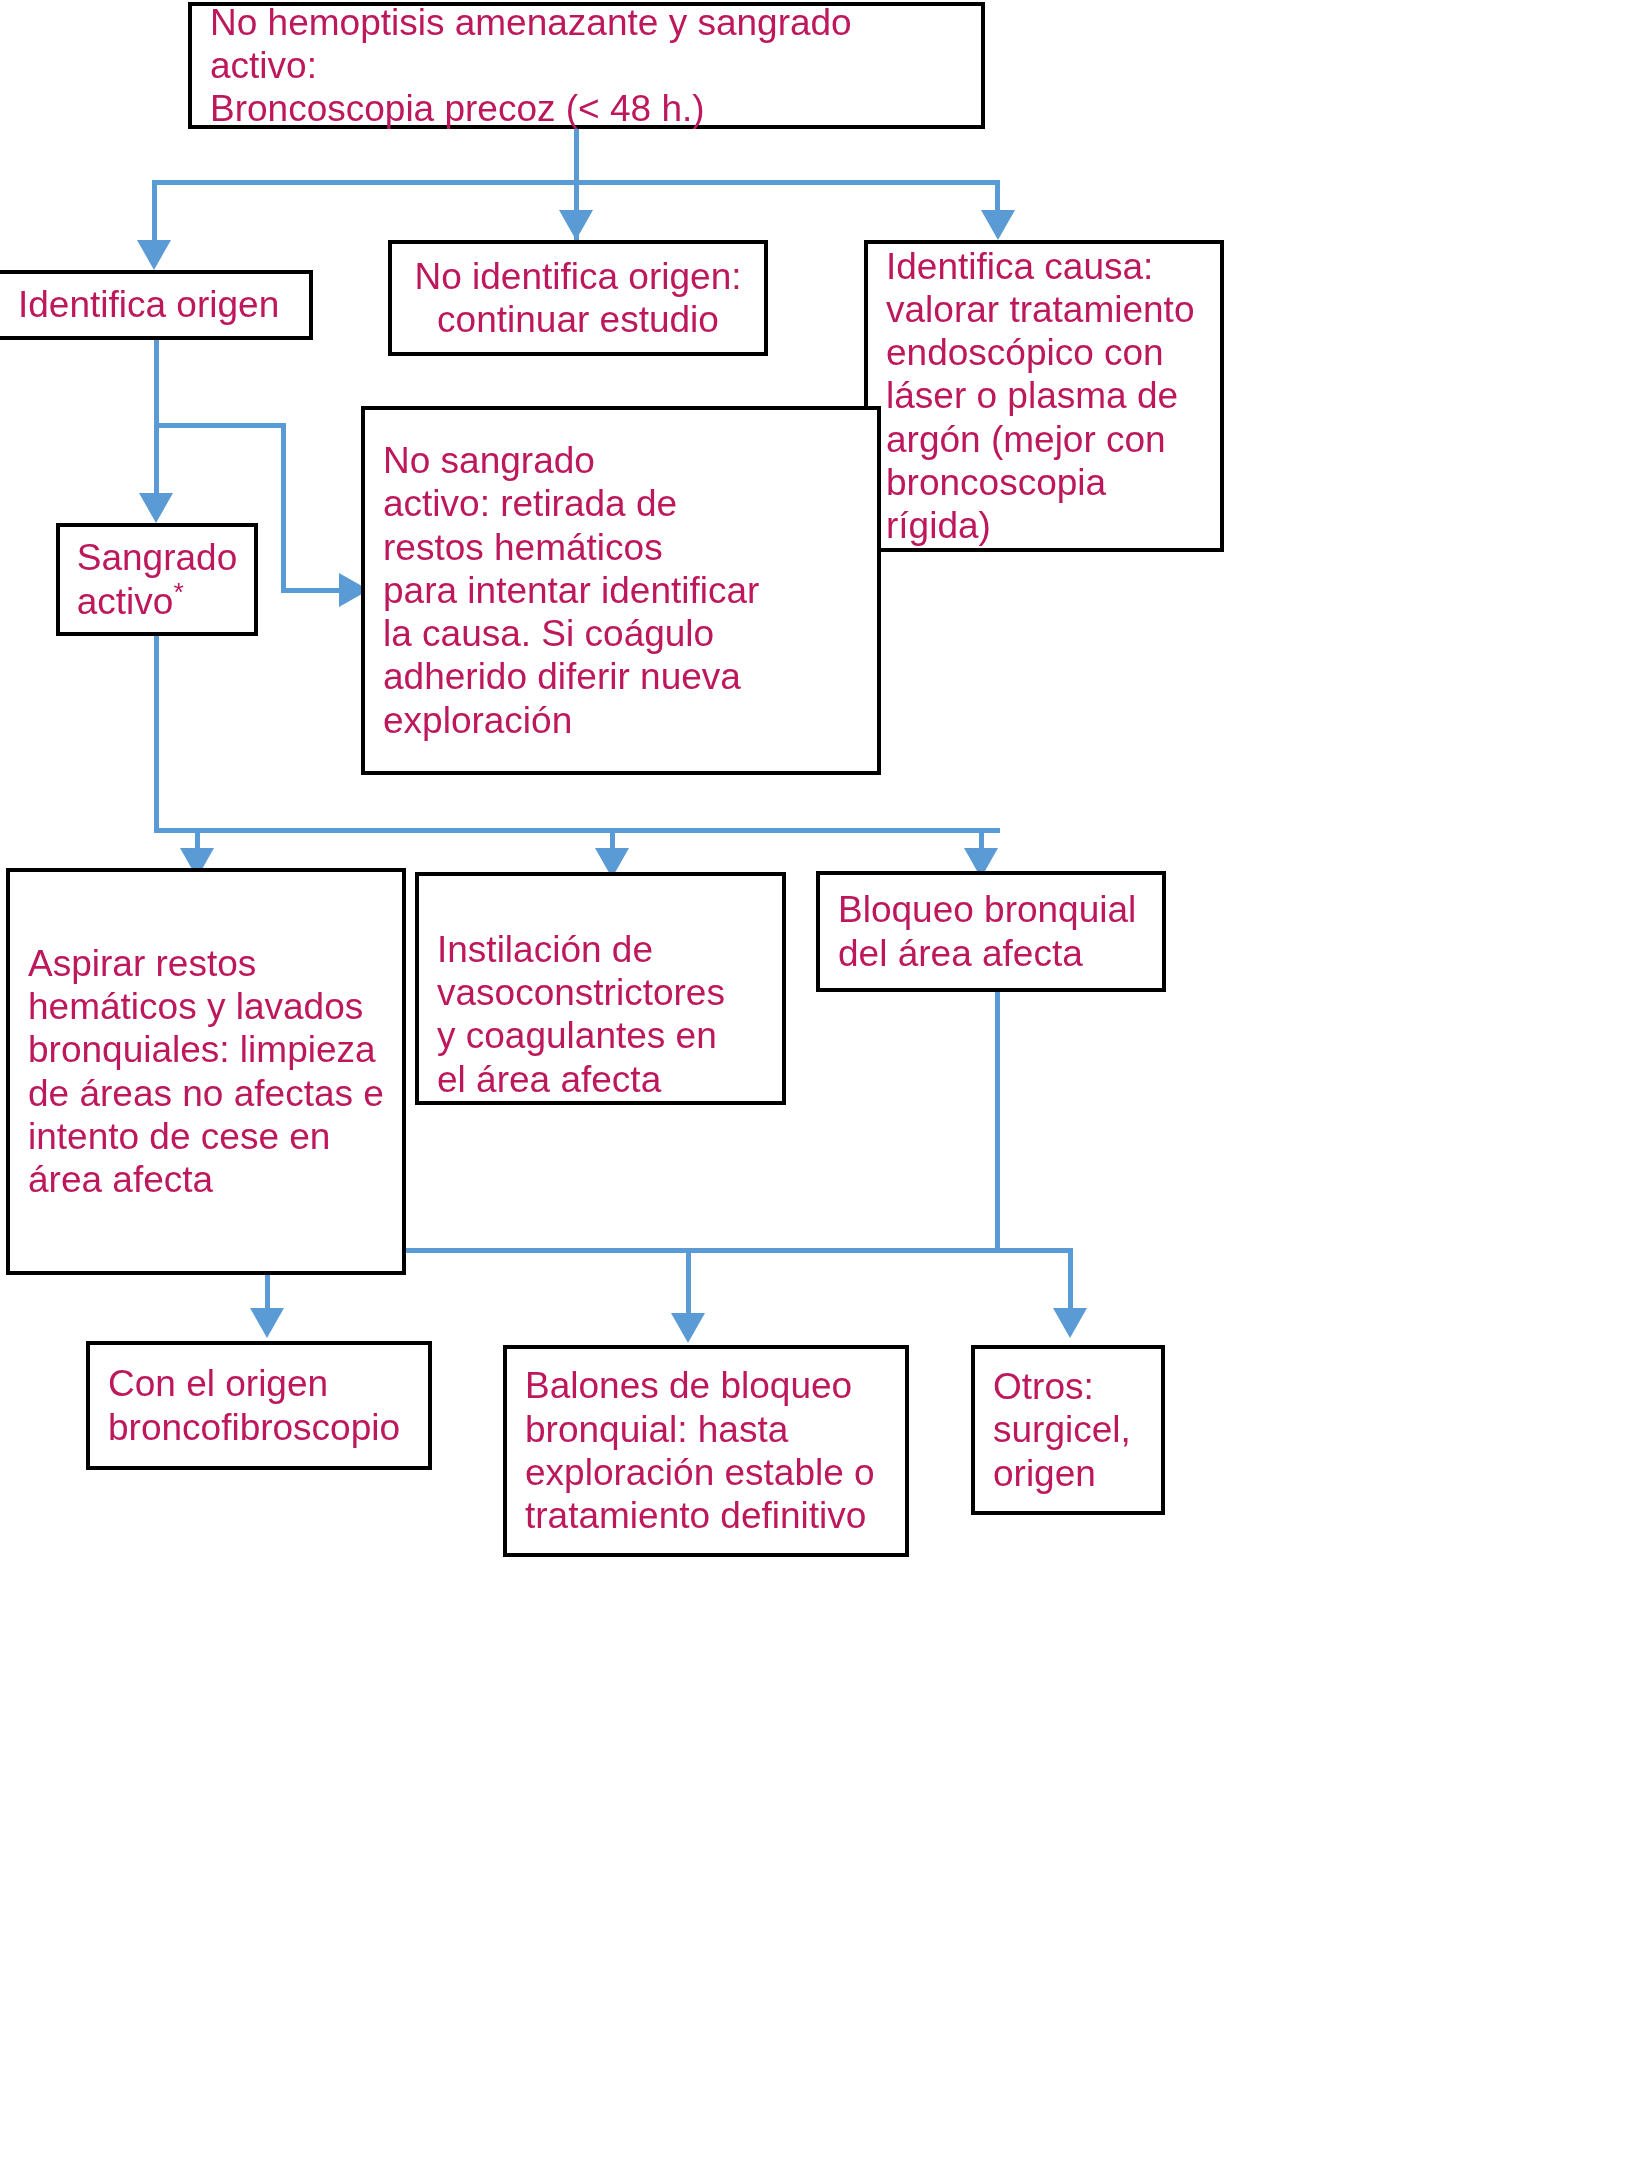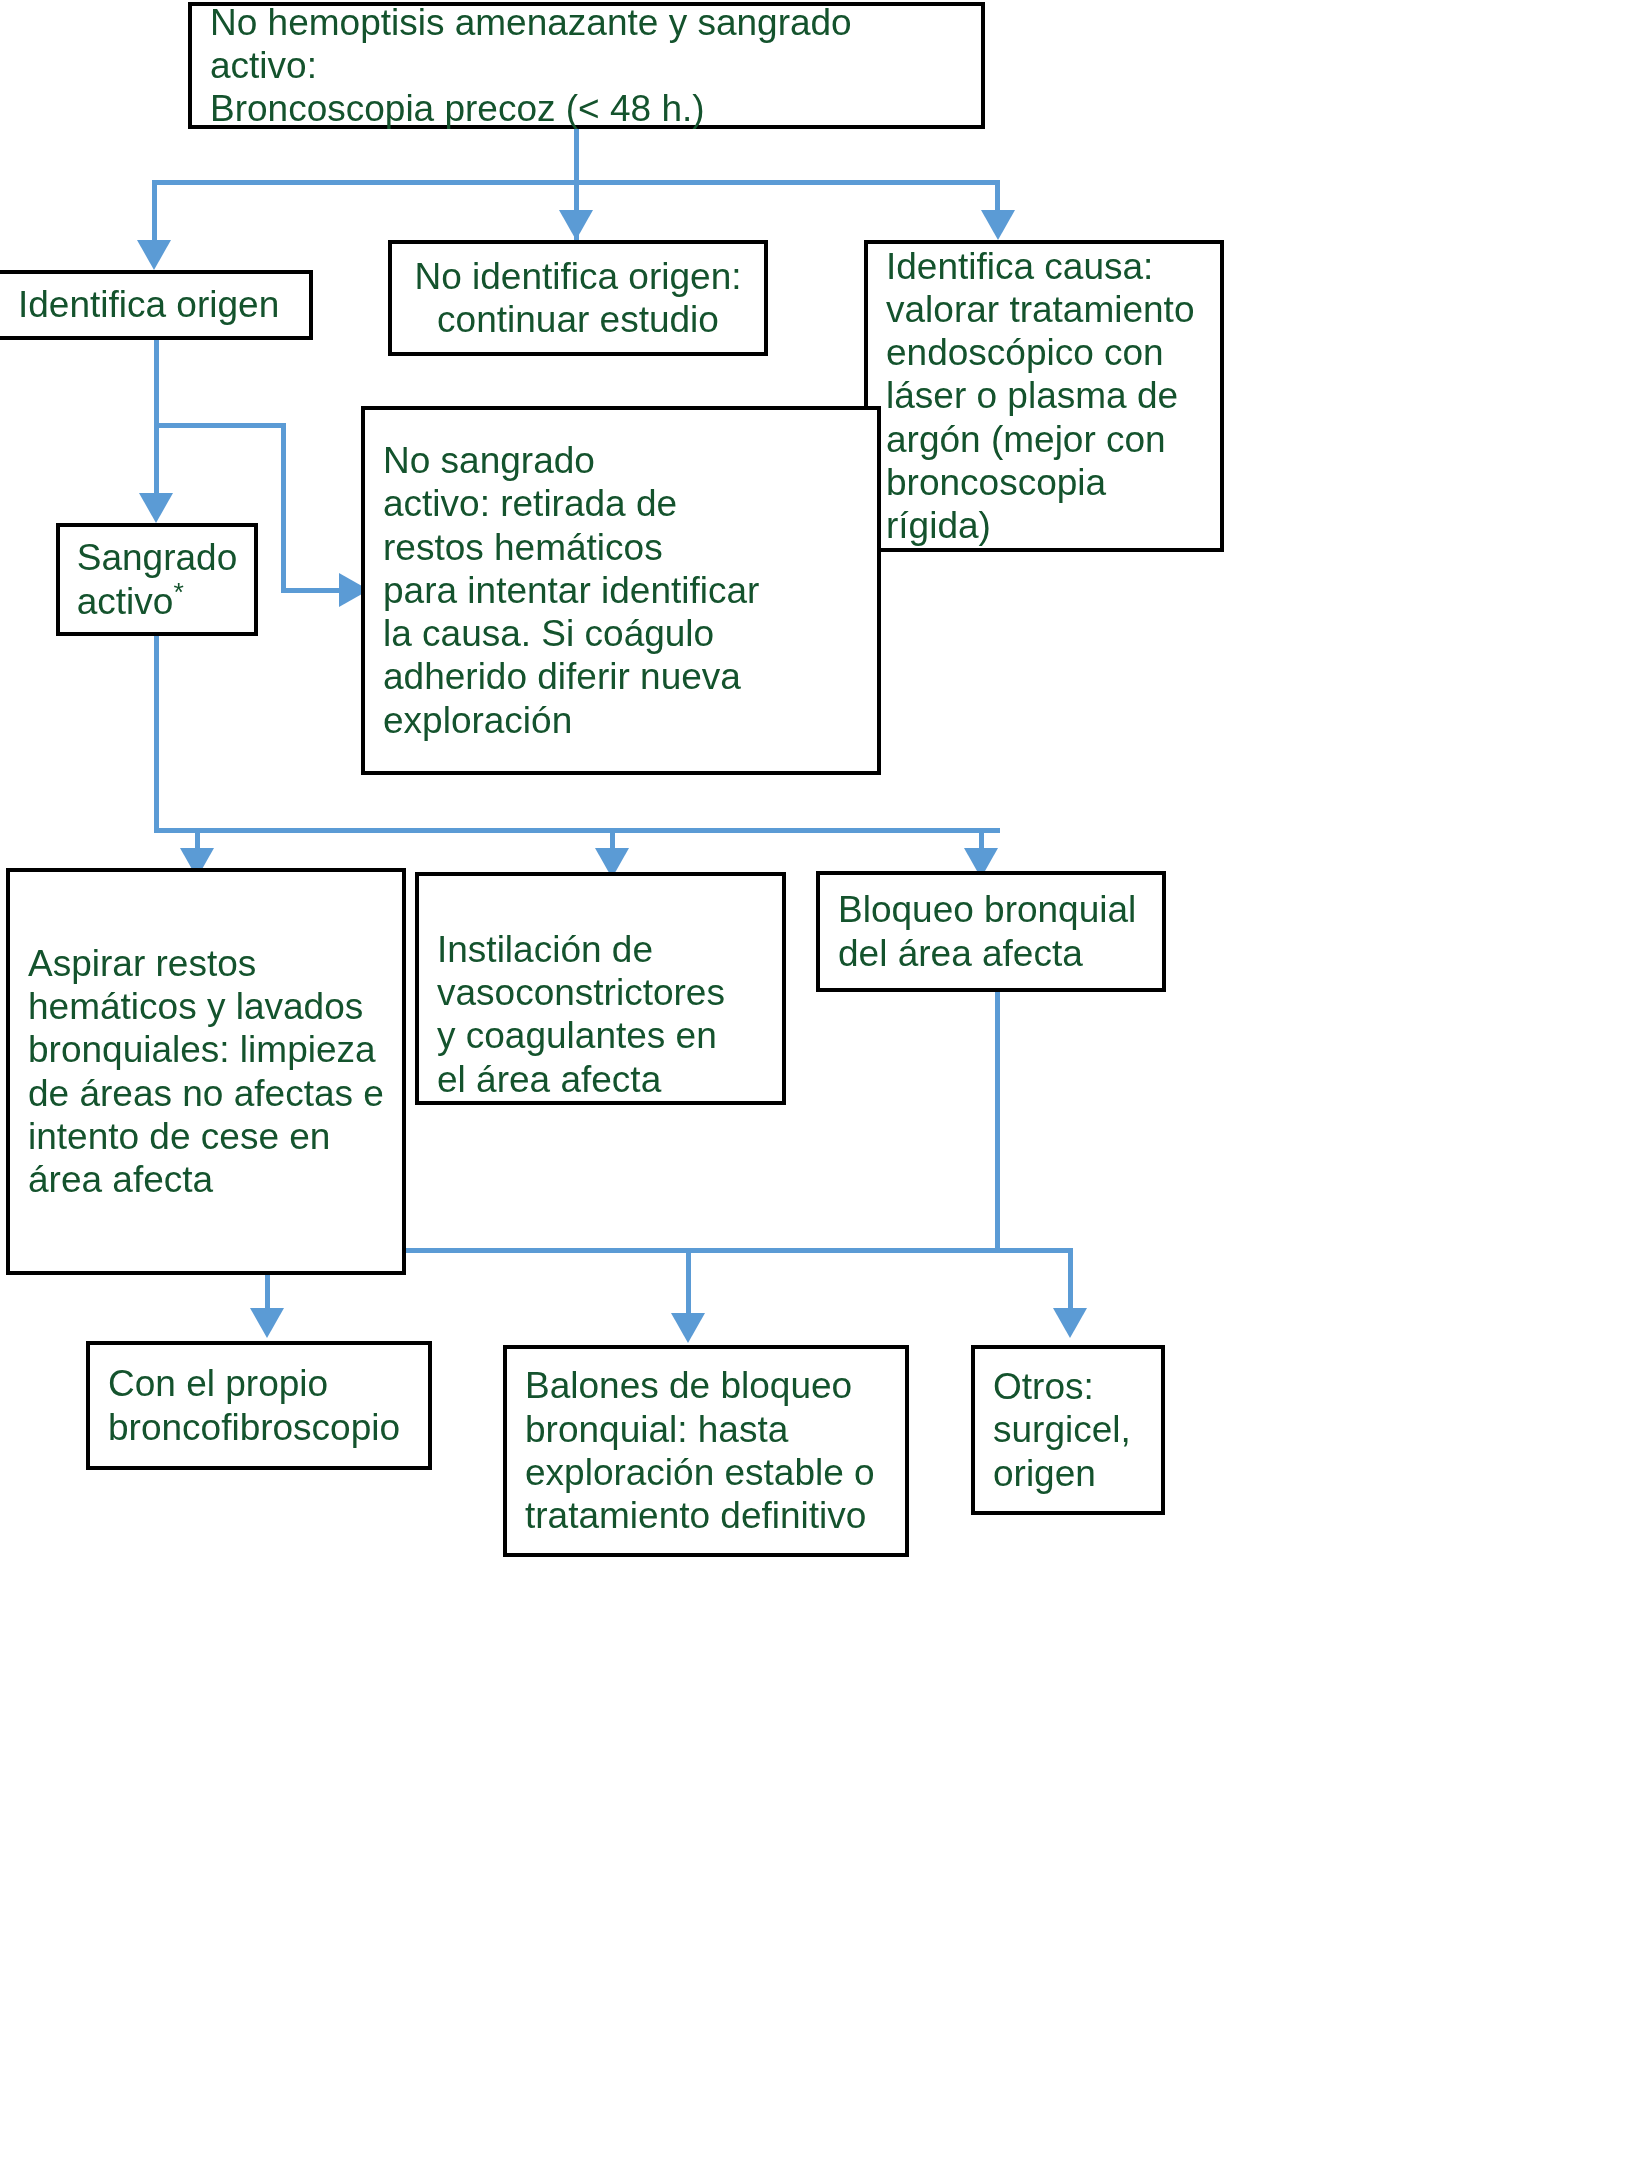--- a/index.html
+++ b/index.html
@@ -26,21 +26,21 @@
     align-items: center;
     z-index: 3;
   }
   .box .txt {
     display: block;
     width: 100%;
     padding: 0 18px;
     font-size: 37px;
     line-height: 1.17;
     white-space: pre-line;
-    color: #14532d;
+    color: #be185d;
   }
   .box.centered .txt { text-align: center; }
 
   
   .ln {
     position: absolute;
     background: #5B9BD5;
     z-index: 1;
   }
   .arrow {
@@ -167,21 +167,21 @@
 y coagulantes en
 el área afecta</span>
   </div>
 
   <div class="box" style="left:816px; top:871px; width:350px; height:121px;">
     <span class="txt">Bloqueo bronquial
 del área afecta</span>
   </div>
 
   <div class="box" style="left:86px; top:1341px; width:346px; height:129px;">
-    <span class="txt">Con el propio
+    <span class="txt">Con el origen
 broncofibroscopio</span>
   </div>
 
   <div class="box" style="left:503px; top:1345px; width:406px; height:212px;">
     <span class="txt">Balones de bloqueo
 bronquial: hasta
 exploración estable o
 tratamiento definitivo</span>
   </div>
 

